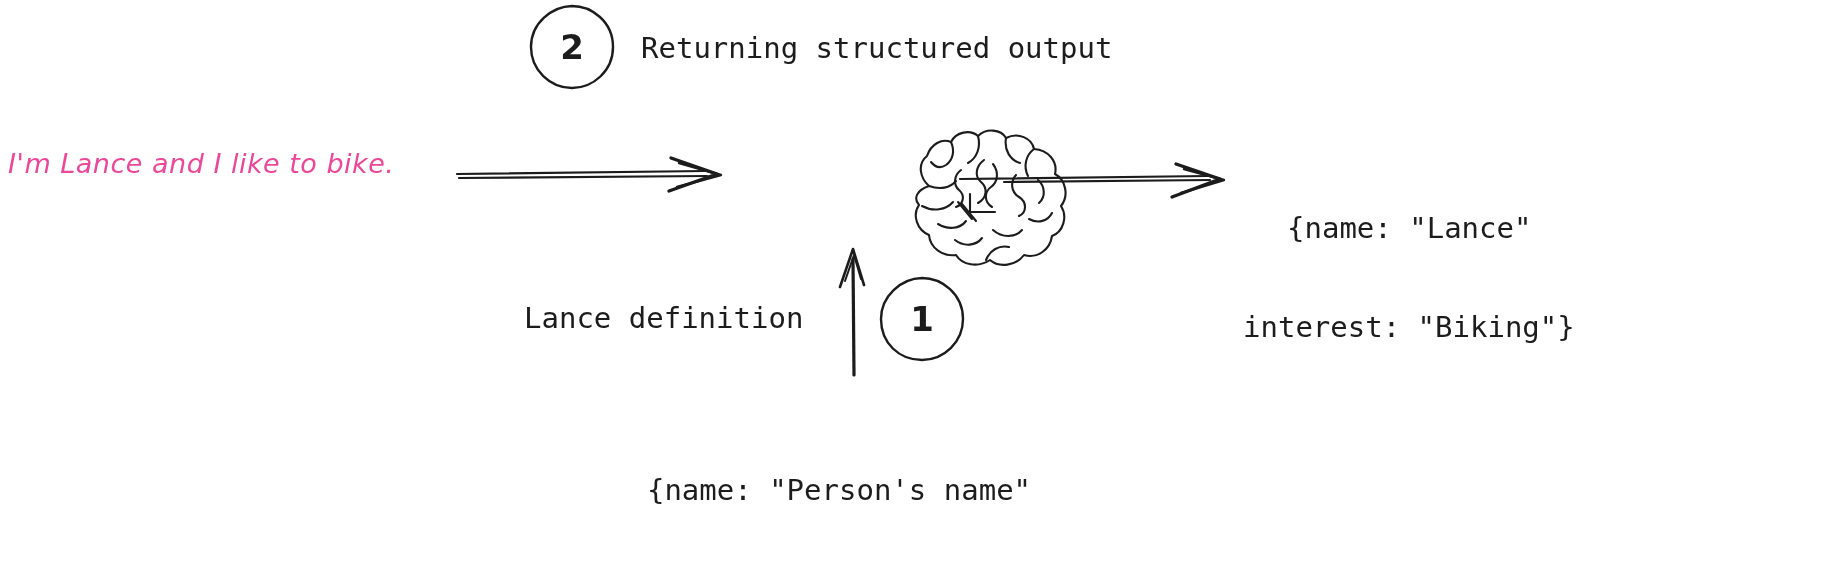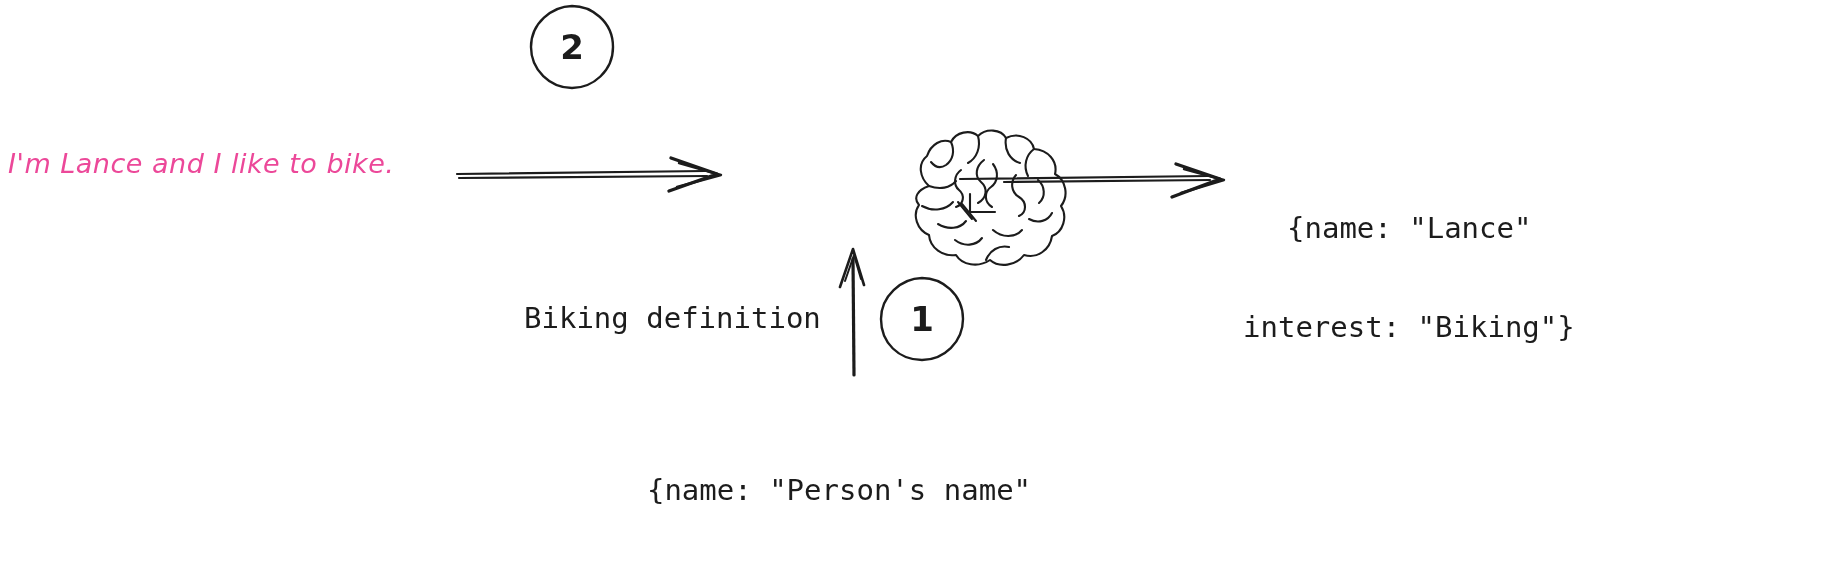--- a/index.html
+++ b/index.html
@@ -103,20 +103,21 @@
 
   <div class="abs input-text">I'm Lance and I like to bike.</div>
 
   <div class="abs badge badge-2">
     <svg viewBox="0 0 88 88" width="88" height="88">
       <path d="M44 3 C63 3 85 18 85 44 C85 68 65 85 44 85 C22 85 3 67 3 44 C3 20 24 3.5 44 3 Z" fill="none" stroke="#1c1c1c" stroke-width="2.4" stroke-linecap="round"></path>
     </svg>
     <span class="badge-num">2</span>
   </div>
 
+  <div class="abs step-label label-returning">Returning structured output</div>
 
   <div class="abs" style="left:455px; top:150px;">
     <svg width="290" height="50" viewBox="0 0 290 50">
       <path d="M2 24 L250 21" fill="none" stroke="#1c1c1c" stroke-width="2.2" stroke-linecap="round"></path>
       <path d="M4 28 L252 26" fill="none" stroke="#1c1c1c" stroke-width="2.2" stroke-linecap="round"></path>
       <path d="M216 8 L262 24 L214 41" fill="none" stroke="#1c1c1c" stroke-width="3.4" stroke-linecap="round" stroke-linejoin="round"></path>
       <path d="M224 13 L266 25 L222 37" fill="none" stroke="#1c1c1c" stroke-width="2.4" stroke-linecap="round" stroke-linejoin="round"></path>
     </svg>
   </div>
 
@@ -163,21 +164,21 @@
       <path d="M218 9 L262 24 L214 42" fill="none" stroke="#1c1c1c" stroke-width="3.4" stroke-linecap="round" stroke-linejoin="round"></path>
       <path d="M226 14 L266 25 L223 38" fill="none" stroke="#1c1c1c" stroke-width="2.4" stroke-linecap="round" stroke-linejoin="round"></path>
     </svg>
   </div>
 
   <div class="abs code-block output-code">
     <span class="line1">{name: "Lance"</span>
     <span class="line2">interest: "Biking"}</span>
   </div>
 
-  <div class="abs step-label label-schema">Biking definition</div>
+  <div class="abs step-label label-schema">Lance definition</div>
 
   <div class="abs" style="left:828px; top:245px;">
     <svg width="60" height="135" viewBox="0 0 60 135">
       <path d="M26 130 L25 14" fill="none" stroke="#1c1c1c" stroke-width="3.2" stroke-linecap="round"></path>
       <path d="M12 42 L25 4 L36 40" fill="none" stroke="#1c1c1c" stroke-width="2.6" stroke-linecap="round" stroke-linejoin="round"></path>
       <path d="M17 36 L26 10 L33 34" fill="none" stroke="#1c1c1c" stroke-width="2" stroke-linecap="round" stroke-linejoin="round"></path>
     </svg>
   </div>
 
   <div class="abs badge badge-1">

